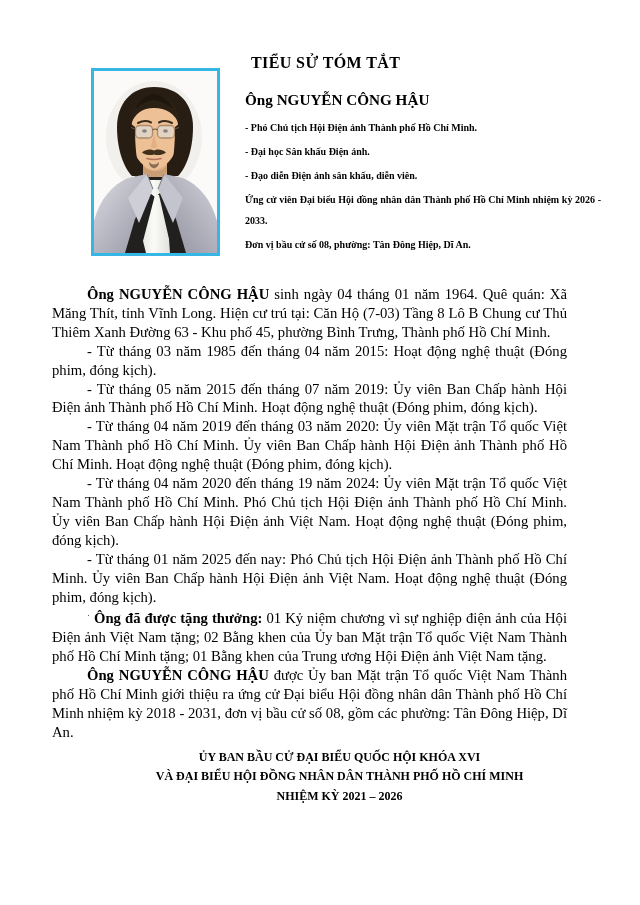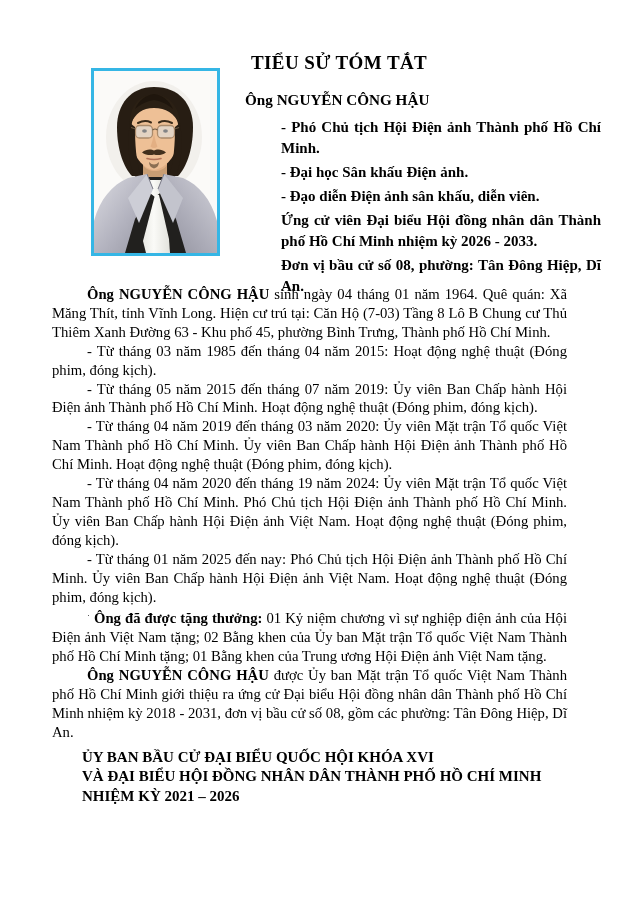--- a/index.html
+++ b/index.html
@@ -11,38 +11,38 @@
     overflow:hidden;
   }
   .header { position:relative; height:278px; }
   .photo-frame {
     position:absolute; left:91px; top:68px; width:129px; height:188px;
     border:3px solid #35b6e5; background:#ffffff;
   }
   .photo-frame svg { display:block; width:100%; height:100%; }
   .right-col { position:absolute; left:245px; top:50px; width:356px; }
   .title {
-    font-size:19px; font-weight:bold; letter-spacing:0.4px;
+    font-size:16px; font-weight:bold; letter-spacing:0.4px;
     padding-left:6px; line-height:26px; margin-bottom:13px; white-space:nowrap;
   }
   .name { font-size:15.2px; font-weight:bold; line-height:21px; margin-bottom:7px; }
   .info-lines .info-line {
-    font-size:15px; font-weight:bold; line-height:21px;
-    margin-bottom:3px; text-align:justify;margin-left:36px;
+    font-size:10px; font-weight:bold; line-height:21px;
+    margin-bottom:3px; text-align:justify;
   }
   .body-text {
     margin-left:52px; width:515px; padding-top:7px;
     font-size:14.7px; line-height:18.9px; text-align:justify;
   }
   .body-text p.para { text-indent:35px; margin:0; }
   .b { font-weight:bold; }
   .sup { font-size:9px; vertical-align:5px; }
   .footer {
     margin-left:82px; width:515px; margin-top:6px;
-    font-weight:bold; font-size:15px; line-height:19.5px;
+    text-align:center; font-weight:bold; font-size:12px; line-height:19.5px;
   }
 </style>
 </head>
 <body>
 
 <div class="page">
 
   <div class="header">
 
     <div class="photo-frame">

